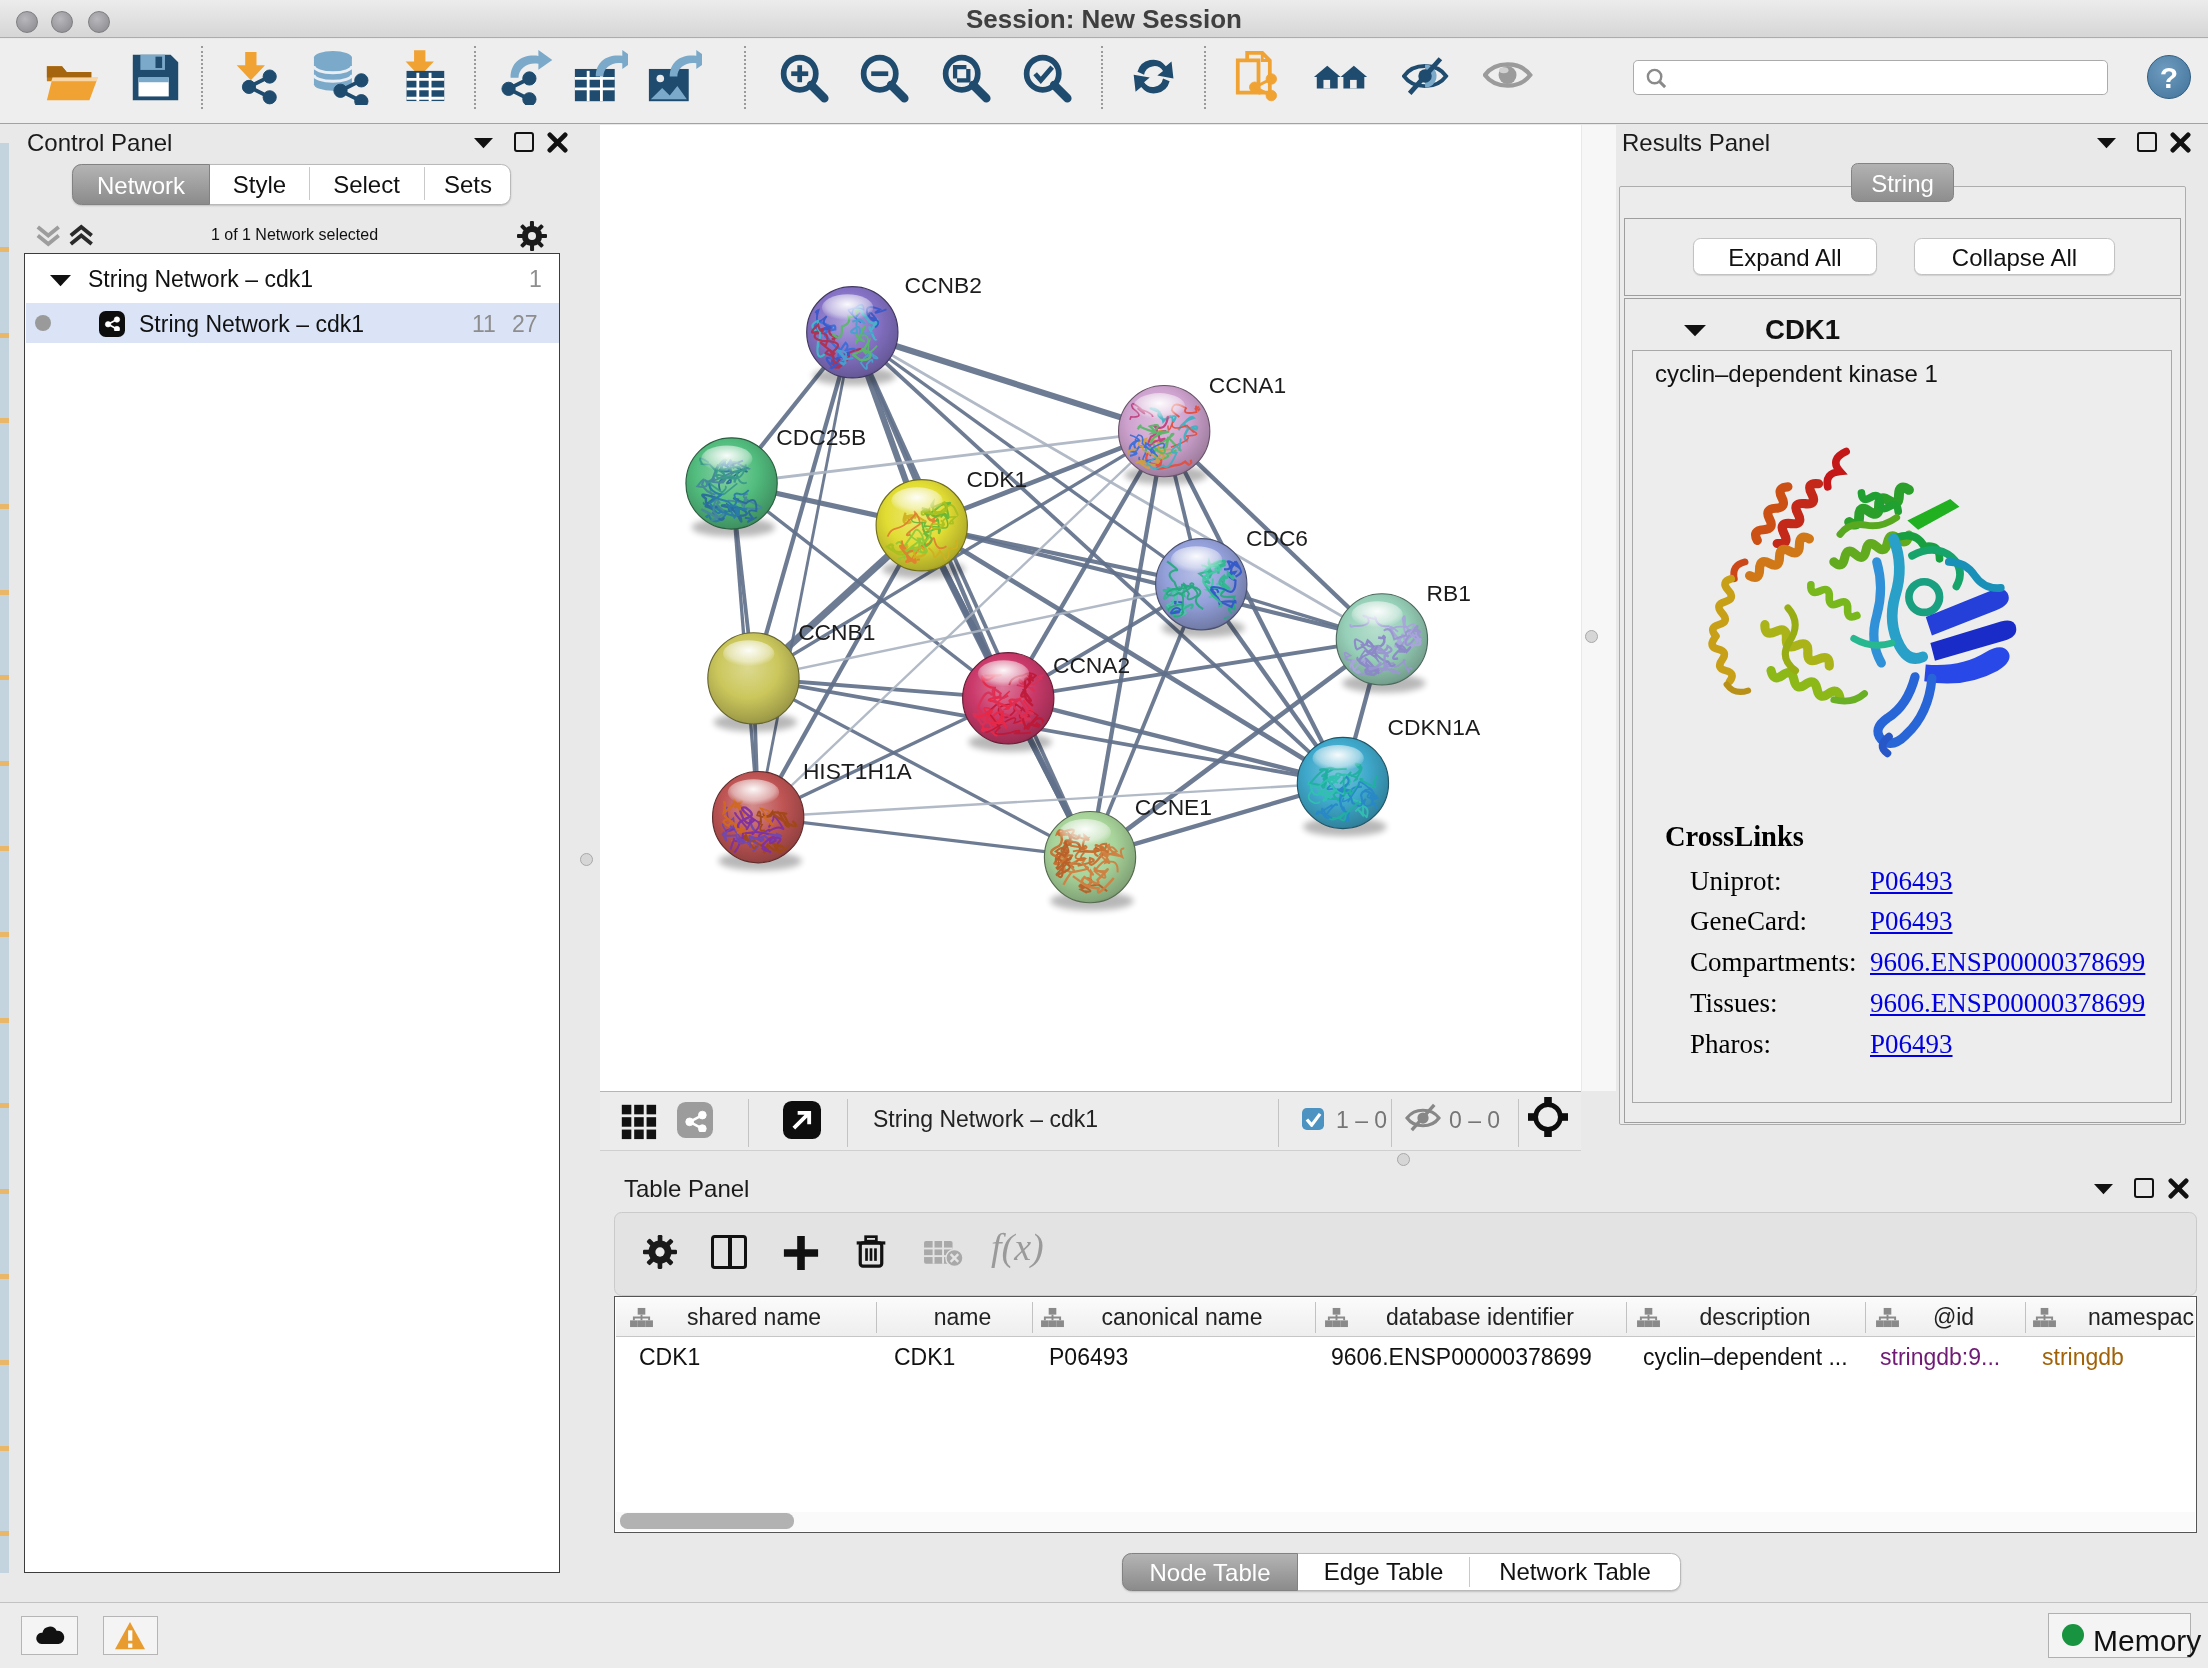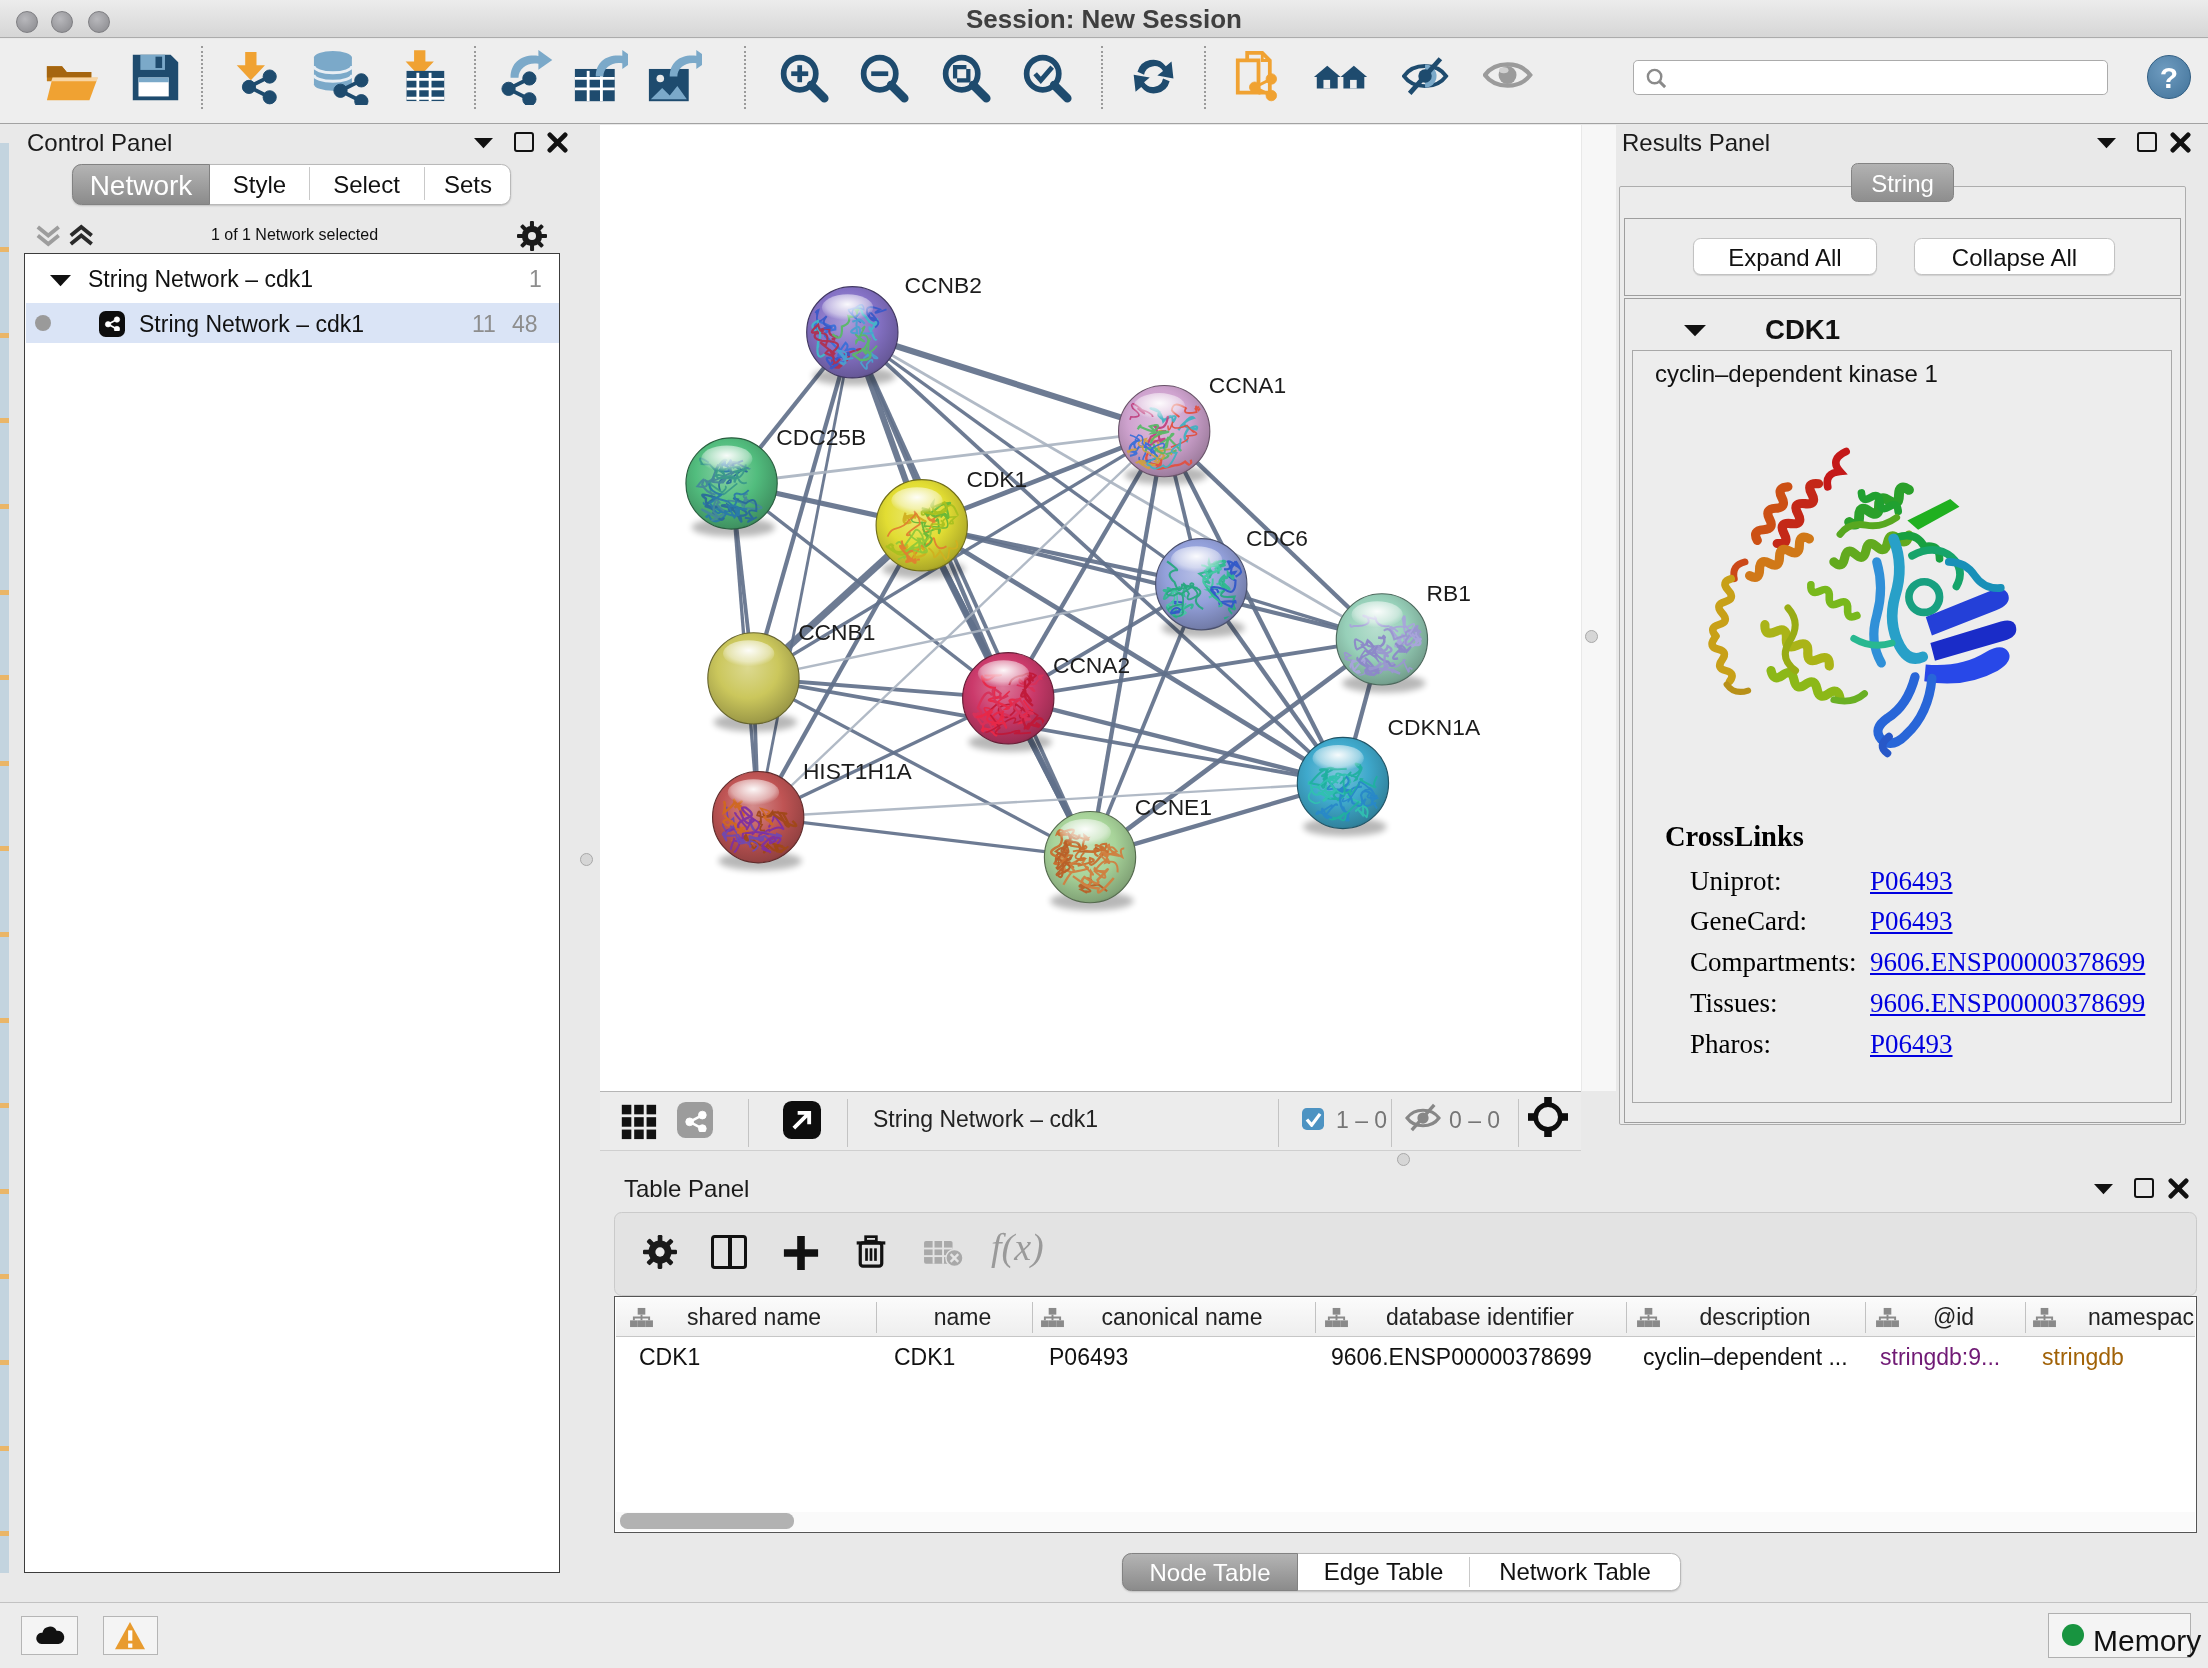--- a/index.html
+++ b/index.html
@@ -178,21 +178,21 @@
 <div class="abs" style="left:2147px;top:55px;width:44px;height:44px;border-radius:50%;background:radial-gradient(circle at 40% 35%, #6f9cc0, #417299);border:1px solid #2f5d82;color:#fff;font-size:30px;font-weight:bold;text-align:center;line-height:44px">?</div>
 <div class="abs" style="left:27px;top:126px;height:34px;line-height:34px;font-size:24px;color:#1a1a1a">Control Panel</div>
 <svg class="abs" style="left:472px;top:136px" width="23" height="13.3" viewBox="0 0 24 14">
     <path d="M2 2 h20 l-10 11 z" fill="#111"></path>
   </svg>
 <div class="abs" style="left:514px;top:132px;width:20px;height:20px;border:2.9px solid #111;border-radius:2.9px"></div>
 <svg class="abs" style="left:547px;top:132px" width="21" height="21" viewBox="0 0 22 22">
     <path d="M3 3 L19 19 M19 3 L3 19" stroke="#111" stroke-width="5" stroke-linecap="round"></path>
   </svg>
 <div class="abs" style="left:72px;top:164px;width:439px;height:41px;background:#ffffff;border:1px solid #b9b9b9;border-radius:9.5px;box-shadow:0 1px 1.9px rgba(0,0,0,0.18)"></div>
-<div class="abs" style="left:72px;top:164px;width:138px;height:41px;background:linear-gradient(#b4b4b4,#8b8b8b);border-radius:9.5px 0 0 9.5px;border:1px solid #828282;color:#fff;text-align:center;line-height:41px;font-size:28px">Network</div>
+<div class="abs" style="left:72px;top:164px;width:138px;height:41px;background:linear-gradient(#b4b4b4,#8b8b8b);border-radius:9.5px 0 0 9.5px;border:1px solid #828282;color:#fff;text-align:center;line-height:41px;font-size:24px">Network</div>
 <div class="abs" style="left:210px;top:164px;width:99px;height:41px;color:#111;text-align:center;line-height:41px;font-size:24px">Style</div>
 <div class="abs" style="left:309px;top:164px;width:115px;height:41px;color:#111;text-align:center;line-height:41px;font-size:24px">Select</div>
 <div class="abs" style="left:309px;top:167px;width:0;height:33px;border-left:1px solid #c9c9c9"></div>
 <div class="abs" style="left:424px;top:164px;width:88px;height:41px;color:#111;text-align:center;line-height:41px;font-size:24px">Sets</div>
 <div class="abs" style="left:424px;top:167px;width:0;height:33px;border-left:1px solid #c9c9c9"></div>
 <svg class="abs" style="left:34px;top:224px" width="28.5" height="23" viewBox="0 0 30 24">
     <g fill="none" stroke="#9d9d9d" stroke-width="4">
       <path d="M4 3 l11 9 11 -9"></path>
       <path d="M4 12 l11 9 11 -9"></path>
     </g>
@@ -229,21 +229,21 @@
     <g fill="#fff" stroke="#fff">
       <circle cx="17" cy="2" r="4.6"></circle>
       <circle cx="2" cy="10" r="4.6"></circle>
       <circle cx="17" cy="18" r="4.6"></circle>
       <line x1="17" y1="2" x2="2" y2="10" stroke-width="3"></line>
       <line x1="2" y1="10" x2="17" y2="18" stroke-width="3"></line>
     </g>
   </svg>
 <div class="abs" style="left:139px;top:311px;font-size:23px;color:#111">String Network – cdk1</div>
 <div class="abs" style="left:472px;top:311px;font-size:23px;color:#8d8d8d">11</div>
-<div class="abs" style="left:512px;top:311px;font-size:23px;color:#8d8d8d">48</div>
+<div class="abs" style="left:512px;top:311px;font-size:23px;color:#8d8d8d">27</div>
 <div class="abs" style="left:600px;top:125px;width:981px;height:966px;background:#ffffff"></div>
 <div class="abs" style="left:1582px;top:125px;width:34px;height:966px;background:#f7f7f7"></div>
 <svg class="abs" style="left:600px;top:125px" width="981" height="966" viewBox="631 131 1031 1016">
     <defs>
       <radialGradient id="ng0" cx="44%" cy="38%" r="70%">
         <stop offset="0%" stop-color="#ac9fd8"></stop>
         <stop offset="48%" stop-color="#8572c6"></stop>
         <stop offset="86%" stop-color="#68599a"></stop>
         <stop offset="100%" stop-color="#4d4273"></stop>
       </radialGradient>

